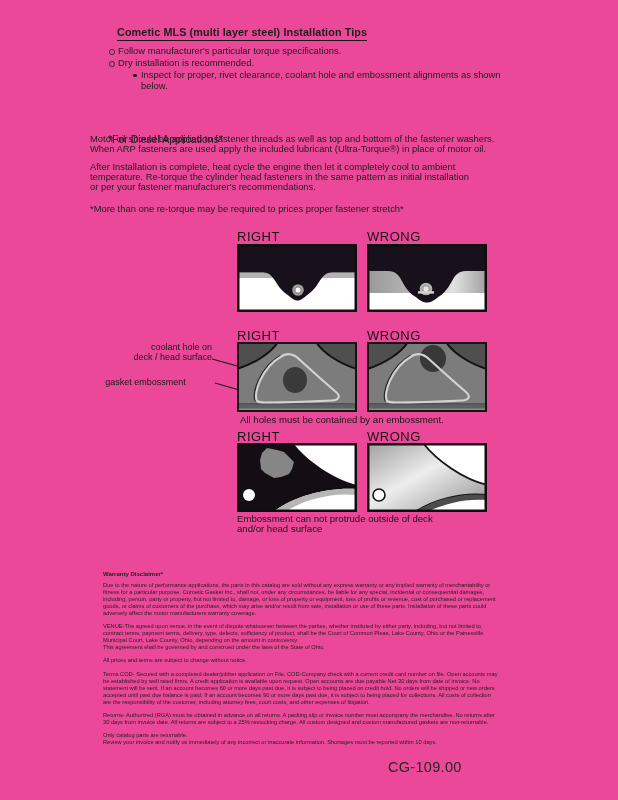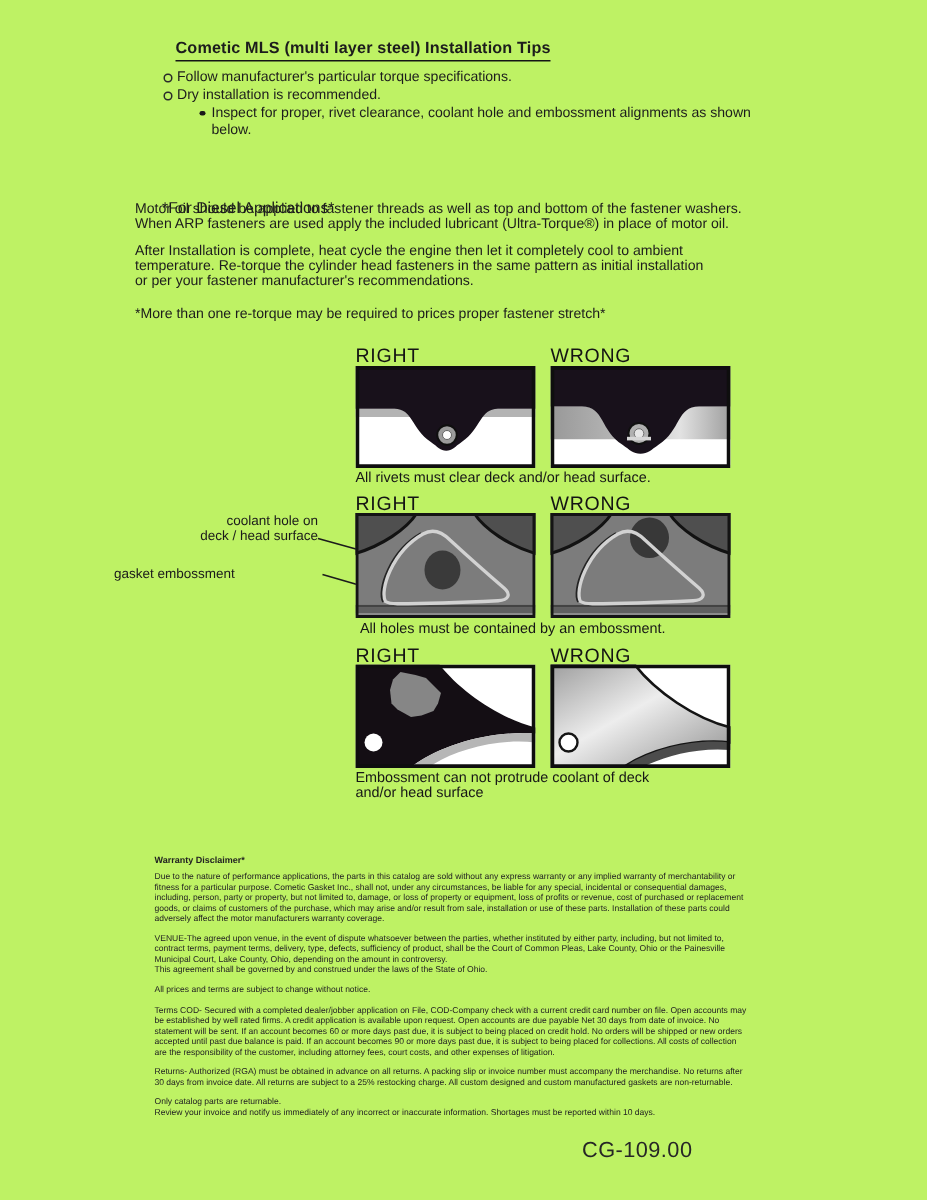--- a/index.html
+++ b/index.html
@@ -1,17 +1,17 @@
 <!DOCTYPE html>
 <html><head>
 <meta charset="utf-8">
 <style>
   html,body { margin:0; padding:0; background:#e8e8e8; }
   .page {
-    position:relative; width:618px; height:800px; background:#bef264;
+    position:relative; width:618px; height:800px; background:#ec4899;
     font-family:"Liberation Sans","DejaVu Sans",sans-serif; color:#1c1c1c;
     overflow:hidden; margin:0 auto;
   }
   .title {
     position:absolute; left:117px; top:26px; margin:0;
     font-size:10.8px; font-weight:bold; letter-spacing:.1px;
     border-bottom:1.6px solid #151515; padding-bottom:2px;
   }
   .tips { position:absolute; left:108px; top:46px; width:420px; }
   .tip { position:relative; font-size:9.4px; line-height:10.3px; margin-bottom:1.9px; }
@@ -42,21 +42,21 @@
   .f2rl { left:237px; top:328px; } .f2wl { left:367px; top:328px; }
   .f2rb { left:237px; top:342px; } .f2wb { left:367px; top:342px; }
   .f2c  { left:240px; top:415px; }
 
   .f3rl { left:237px; top:429px; } .f3wl { left:367px; top:429px; }
   .f3rb { left:237px; top:443px; } .f3wb { left:367px; top:443px; }
   .f3c  { left:237px; top:514px; }
 
   .callout1 { position:absolute; left:76px; top:343px; width:136px; text-align:right;
               font-size:9px; line-height:9.8px; white-space:pre-line; color:#1a1a1a; }
-  .callout2 { position:absolute; left:76px; top:377px; width:139px; text-align:left;
+  .callout2 { position:absolute; left:76px; top:377px; width:139px; text-align:center;
               font-size:9px; color:#1a1a1a; }
   .leader { position:absolute; left:211px; top:351px; }
 
   .legal { position:absolute; left:103px; top:571px; width:472px; color:#222; }
   .legal h3 { margin:0 0 5px 0; font-size:6px; font-weight:bold; }
   .legal p { margin:0 0 6.4px 0; font-size:5.7px; line-height:6.95px; white-space:pre-line; }
   .pagecode { position:absolute; left:388px; top:759px; font-size:14.5px; letter-spacing:.3px; color:#262626; }
 </style>
 </head>
 <body>
@@ -113,21 +113,20 @@
       <rect x="0" y="0" width="120" height="68" fill="#ffffff"></rect>
       <rect x="0" y="27" width="120" height="22" fill="url(#fg1)"></rect>
       <rect x="0" y="49" width="120" height="17" fill="#ffffff"></rect>
       <path d="M0,0 H120 V27 H99 C84,27 87,43 72,52.5 C67,56 65,58.5 60,58.5 C55,58.5 53,56 48,52.5 C33,43 36,27 21,27 H0 Z" fill="#18111b"></path>
       <circle cx="59" cy="45" r="7" fill="#b0b0b0" stroke="#101010" stroke-width="1.3"></circle>
       <circle cx="59" cy="45" r="3.2" fill="#e6e6e6" stroke="#666666" stroke-width="0.6"></circle>
       <rect x="51" y="47.2" width="16" height="2.4" fill="#d6d6d6"></rect>
       <rect x="1.25" y="1.25" width="117.5" height="65.5" fill="none" stroke="#0e0e0e" stroke-width="2.5"></rect>
     </svg>
   </div>
-  <div class="fcap f1c">All rivets must clear deck and/or head surface.</div>
 
   <div class="flabel f2rl">RIGHT</div>
   <div class="flabel f2wl">WRONG</div>
   <div class="callout1">coolant hole on
 deck / head surface</div>
   <div class="callout2">gasket embossment</div>
   <svg class="leader" width="90" height="48" viewBox="0 0 90 48">
     <line x1="1" y1="8" x2="84" y2="31" stroke="#1b1b1b" stroke-width="1.1"></line>
     <line x1="4" y1="32" x2="42" y2="43" stroke="#1b1b1b" stroke-width="1.1"></line>
   </svg>
@@ -182,21 +181,21 @@
           <stop offset="1" stop-color="#8f8f8f"></stop>
         </linearGradient>
       </defs>
       <rect x="0" y="0" width="120" height="69" fill="#ffffff"></rect>
       <path d="M0,0 H56 C70,18 96,36 120,42 L120,52 C92,49 64,58 48,69 L0,69 Z" fill="url(#fg3)" stroke="#141414" stroke-width="1.8"></path>
       <path d="M48,69 C64,58 92,49 120,52 L120,57 C96,55 74,62 60,69 Z" fill="#4c4c4c"></path>
       <circle cx="12" cy="52" r="6" fill="#ffffff" stroke="#141414" stroke-width="1.6"></circle>
       <rect x="1.25" y="1.25" width="117.5" height="66.5" fill="none" stroke="#0e0e0e" stroke-width="2.5"></rect>
     </svg>
   </div>
-  <div class="fcap f3c">Embossment can not protrude coolant of deck
+  <div class="fcap f3c">Embossment can not protrude outside of deck
 and/or head surface</div>
 
   <div class="legal">
     <h3>Warranty Disclaimer*</h3>
     <p>Due to the nature of performance applications, the parts in this catalog are sold without any express warranty or any implied warranty of merchantability or
 fitness for a particular purpose.  Cometic Gasket Inc., shall not, under any circumstances, be liable for any special, incidental or consequential damages,
 including, person, party or property, but not limited to, damage, or loss of property or equipment, loss of profits or revenue, cost of purchased or replacement
 goods, or claims of customers of the purchase, which may arise and/or result from sale, installation or use of these parts.  Installation of these parts could
 adversely affect the motor manufacturers warranty coverage.</p>
     <p>VENUE-The agreed upon venue, in the event of dispute whatsoever between the parties, whether instituted by either party, including, but not limited to,

